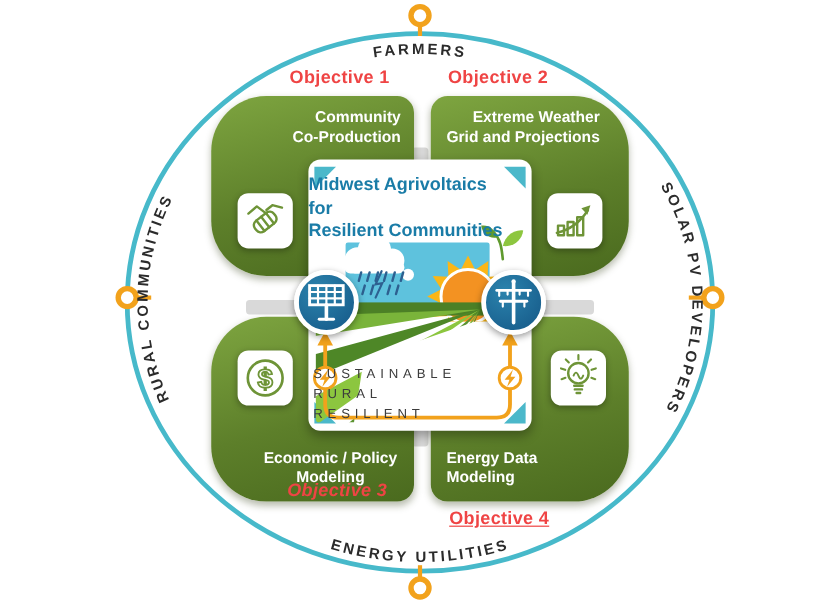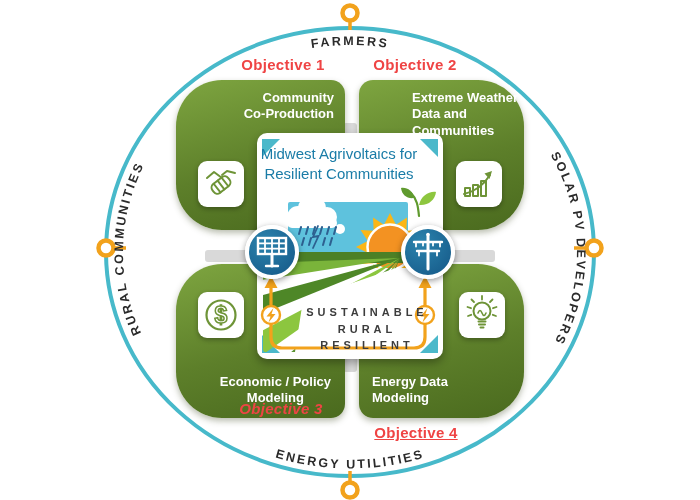--- a/index.html
+++ b/index.html
@@ -10,38 +10,38 @@
               letter-spacing:2.3px;fill:#2b2b2b;}
   .tab{position:absolute;background:#d9d9d9;border-radius:3px;}
   .panel{position:absolute;background:linear-gradient(165deg,#7ea540 0%,#5d7f2a 55%,#4a6a1e 100%);
          box-shadow:0 3px 6px rgba(55,65,25,.35);}
   .panel.tl{left:176px;top:80px;width:169px;height:150px;border-radius:46px 14px 14px 46px;}
   .panel.tr{left:359px;top:80px;width:165px;height:150px;border-radius:14px 46px 46px 14px;}
   .panel.bl{left:176px;top:264px;width:169px;height:154px;border-radius:46px 14px 14px 46px;}
   .panel.br{left:359px;top:264px;width:165px;height:154px;border-radius:14px 46px 46px 14px;}
   .panel-label{position:absolute;color:#fff;font-weight:bold;font-size:13px;line-height:1.25;}
   .panel.tl .panel-label{top:10px;right:11px;text-align:right;}
-  .panel.tr .panel-label{top:10px;left:13px;text-align:left;margin-left:40px;}
+  .panel.tr .panel-label{top:10px;left:13px;text-align:right;}
   .panel.bl .panel-label{bottom:12px;right:14px;text-align:center;}
   .panel.br .panel-label{bottom:12px;left:13px;text-align:left;}
   .obj{position:absolute;width:170px;text-align:center;color:#ef4444;font-weight:bold;
        font-size:15px;letter-spacing:.3px;}
   .obj.o1{left:198px;top:56px;} .obj.o2{left:330px;top:56px;}
   .obj.o3{left:196px;top:400px;font-style:italic;} .obj.o4{left:331px;top:424px;text-decoration:underline;}
   .tile{position:absolute;width:46px;height:46px;background:#fff;border-radius:9px;
         box-shadow:0 2px 5px rgba(0,0,0,.3);}
   .tile svg{position:static;}
   .tile.tl{left:198px;top:161px;} .tile.tr{left:456px;top:161px;}
   .tile.bl{left:198px;top:292px;} .tile.br{left:459px;top:292px;}
   .card{position:absolute;left:257px;top:133px;width:186px;height:226px;background:#fff;
         border-radius:10px;box-shadow:0 4px 9px rgba(0,0,0,.32);}
-  .card-title{position:absolute;left:257px;top:144px;width:164px;text-align:center;
-              color:#1a7ca7;font-weight:normal;font-size:15px;line-height:1.3;}
-  .sust{position:absolute;left:257px;top:304px;width:216px;text-align:center;color:#3c3c3c;
-        font-weight:bold;font-size:11px;letter-spacing:4px;padding-left:4px;box-sizing:border-box;
+  .card-title{position:absolute;left:257px;top:144px;width:164px;
+              color:#1a7ca7;font-weight:bold;font-size:15px;line-height:1.3;}
+  .sust{position:absolute;left:257px;top:304px;width:216px;color:#3c3c3c;
+        font-weight:normal;font-size:11px;letter-spacing:4px;padding-left:4px;box-sizing:border-box;
         line-height:1.5;}
   .medallion{position:absolute;width:54px;height:54px;border-radius:50%;border:4px solid #fff;
              box-sizing:border-box;background:radial-gradient(circle at 35% 30%,#2b83ad,#1a6290 75%);
              box-shadow:0 2px 6px rgba(0,0,0,.4);}
   .medallion.left{left:245px;top:225px;} .medallion.right{left:401px;top:225px;}
   .medallion svg{left:0;top:0;}
   .z1{z-index:1}.z2{z-index:2}.z3{z-index:3}.z4{z-index:4}.z5{z-index:5}.z6{z-index:6}
   .z7{z-index:7}.z8{z-index:8}
 </style>
 </head>
@@ -84,21 +84,21 @@
 
   <div class="panel tl z3">
     <div class="panel-label">
       <span>Community</span><br>
       <span>Co-Production</span>
     </div>
   </div>
   <div class="panel tr z3">
     <div class="panel-label">
       <span>Extreme Weather</span><br>
-      <span>Data and Communities</span>
+      <span>Grid and Projections</span>
     </div>
   </div>
   <div class="panel bl z3">
     <div class="panel-label">
       <span>Economic / Policy</span><br>
       <span>Modeling</span>
     </div>
   </div>
   <div class="panel br z3">
     <div class="panel-label">

